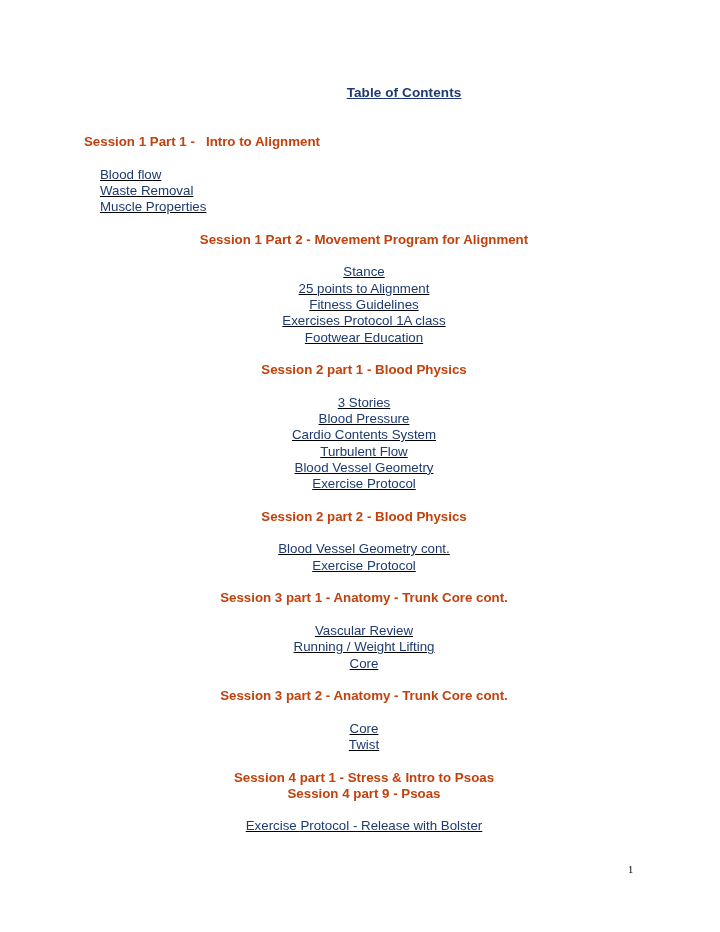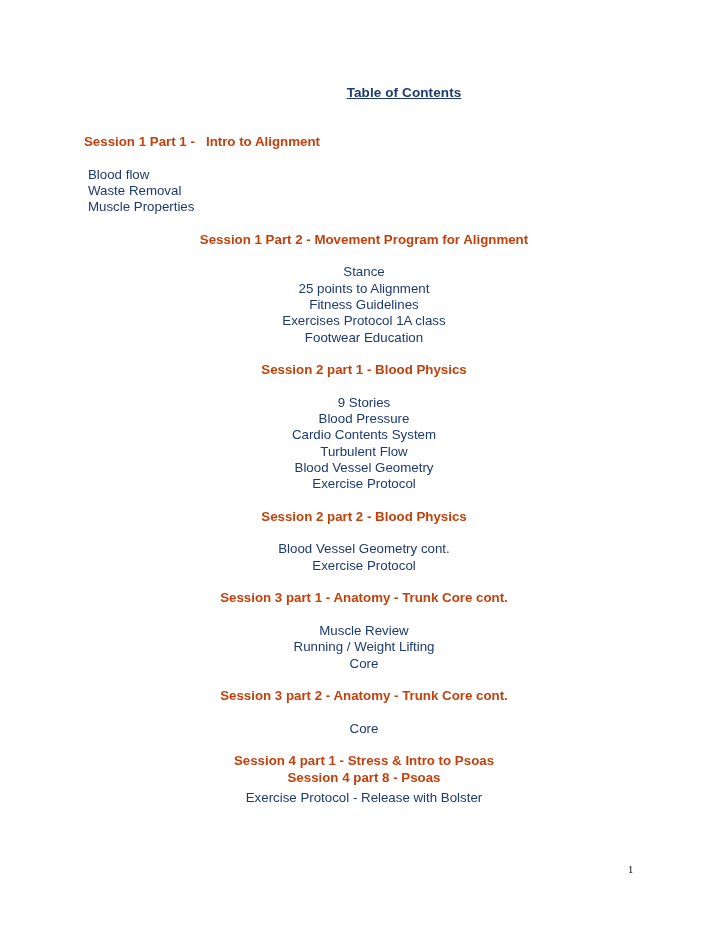--- a/index.html
+++ b/index.html
@@ -55,22 +55,23 @@
   .section-heading {
     font-size: 13.3px;
     font-weight: bold;
     color: #c2410c;
     line-height: 16.3px;
     white-space: pre;
   }
 
   .section-items {
     list-style: none;
-    margin: 4px;
+    margin: 16px;
     padding: 0;
+    text-decoration: underline;
   }
 
   
   .section-items.spaced {
     margin-top: 16.3px;
   }
 
   .item {
     font-size: 13.3px;
     font-weight: normal;
@@ -113,56 +114,57 @@
         <li class="item">25 points to Alignment</li>
         <li class="item">Fitness Guidelines</li>
         <li class="item">Exercises Protocol 1A class</li>
         <li class="item">Footwear Education</li>
       </ul>
     </div>
 
     <div class="section">
       <div class="section-heading">Session 2 part 1 - Blood Physics</div>
       <ul class="section-items spaced">
-        <li class="item">9 Stories</li>
+        <li class="item">3 Stories</li>
         <li class="item">Blood Pressure</li>
         <li class="item">Cardio Contents System</li>
         <li class="item">Turbulent Flow</li>
         <li class="item">Blood Vessel Geometry</li>
         <li class="item">Exercise Protocol</li>
       </ul>
     </div>
 
     <div class="section">
       <div class="section-heading">Session 2 part 2 - Blood Physics</div>
       <ul class="section-items spaced">
         <li class="item">Blood Vessel Geometry cont.</li>
         <li class="item">Exercise Protocol</li>
       </ul>
     </div>
 
     <div class="section">
       <div class="section-heading">Session 3 part 1 - Anatomy - Trunk Core cont.</div>
       <ul class="section-items spaced">
-        <li class="item">Muscle Review</li>
+        <li class="item">Vascular Review</li>
         <li class="item">Running / Weight Lifting</li>
         <li class="item">Core</li>
       </ul>
     </div>
 
     <div class="section">
       <div class="section-heading">Session 3 part 2 - Anatomy - Trunk Core cont.</div>
       <ul class="section-items spaced">
         <li class="item">Core</li>
+        <li class="item">Twist</li>
       </ul>
     </div>
 
     <div class="section">
       <div class="section-heading">Session 4 part 1 - Stress &amp; Intro to Psoas</div>
-      <div class="section-heading">Session 4 part 8 - Psoas</div>
+      <div class="section-heading">Session 4 part 9 - Psoas</div>
       <ul class="section-items">
         <li class="item">Exercise Protocol - Release with Bolster</li>
       </ul>
     </div>
 
   </div>
 
   <div class="page-number">1</div>
 
 </div>

